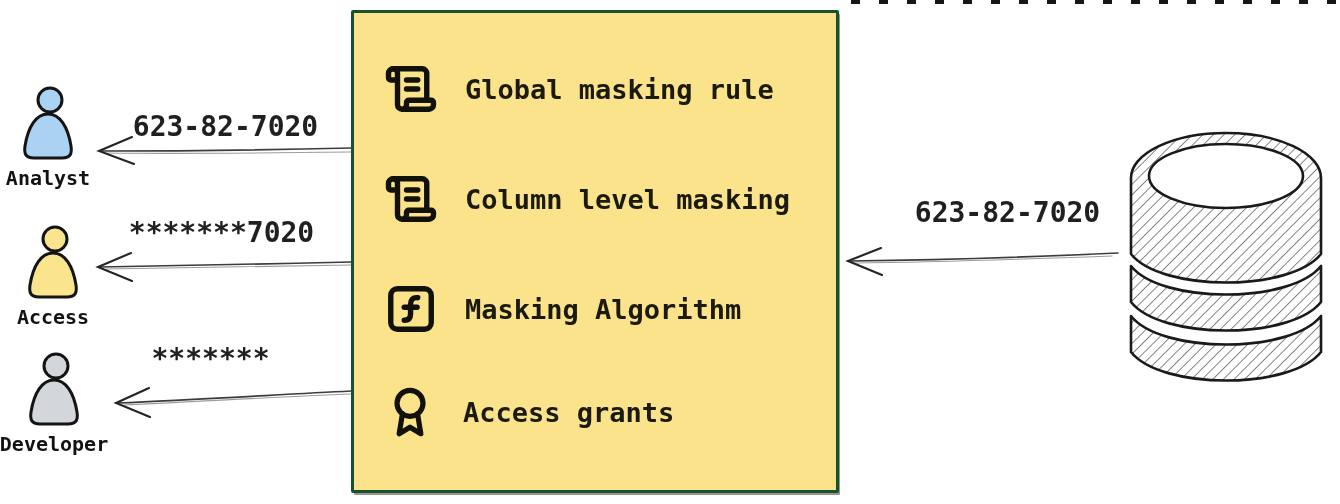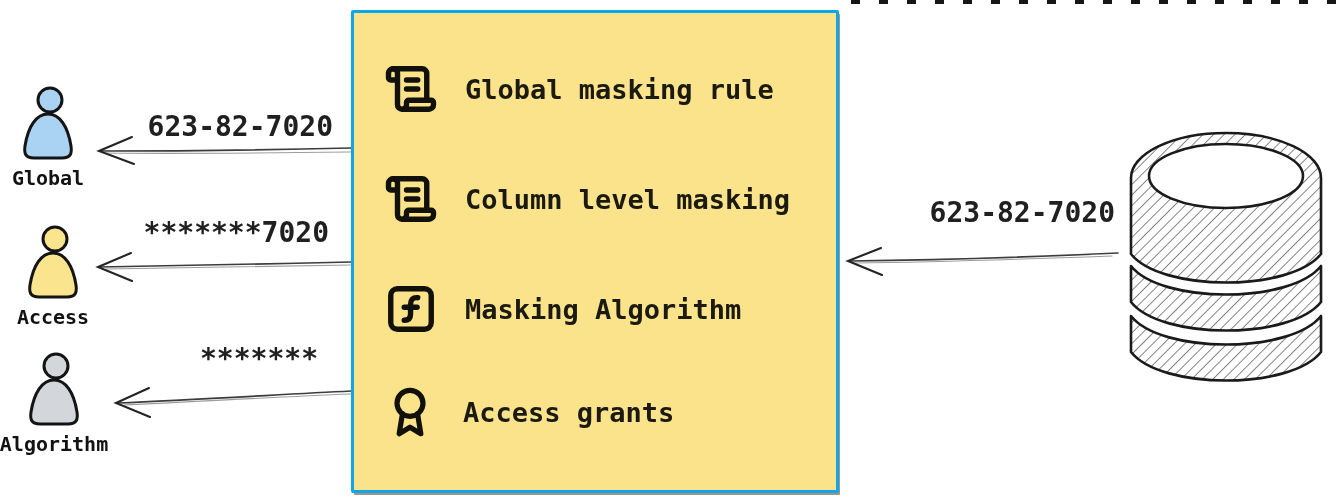--- a/index.html
+++ b/index.html
@@ -8,28 +8,28 @@
     overflow:hidden; font-family:"DejaVu Sans Mono", monospace;
   }
   svg { display:block; }
 
   
   .persona { position:absolute; width:110px; display:flex; flex-direction:column; align-items:center; }
   .persona-label { margin-top:4px; font-size:20px; font-weight:bold; color:#121212; white-space:nowrap; }
 
   
   .flow-label {
-    position:absolute; width:215px; text-align:right;
+    position:absolute; width:215px; text-align:center;
     font-size:28px; font-weight:bold; color:#202020; white-space:nowrap;
   }
 
   
   .mask-box {
     position:absolute; left:351px; top:10px; width:488px; height:483px;
-    border:3px solid #0ea5e9; border-radius:2px;
+    border:3px solid #14532d; border-radius:2px;
     box-shadow:2px 3px 0 -1px #9a968c;
     box-sizing:border-box;
   }
   .mask-row { position:absolute; left:30px; height:58px; display:flex; align-items:center; gap:27px; }
   .mask-row .row-icon { flex:0 0 auto; color:#111109; }
   .mask-row .row-label { font-size:27px; font-weight:bold; color:#1a1a10; white-space:nowrap; }
 
   
   .overlay { position:absolute; left:0; top:0; pointer-events:none; }
 
@@ -73,37 +73,37 @@
   <div class="flow-label" style="left:118px; top:110px;">623-82-7020</div>
   <div class="flow-label" style="left:114px; top:216px;">*******7020</div>
   <div class="flow-label" style="left:103px; top:342px;">*******</div>
   <div class="flow-label" style="left:900px; top:196px;">623-82-7020</div>
 
   <div class="persona" style="left:-7px; top:86px;">
     <svg width="56" height="76" viewBox="0 0 56 76">
       <path d="M14,72 C5,72 4,67 5,60 C8,41 16,28 28,28 C40,28 48,41 51,60 C52,67 51,72 42,72 Z" stroke="#141414" stroke-width="3" stroke-linejoin="round" fill="#a9d2f3"></path>
       <circle cx="30" cy="14" r="12" stroke="#141414" stroke-width="3" fill="#a9d2f3"></circle>
     </svg>
-    <div class="persona-label">Global</div>
+    <div class="persona-label">Analyst</div>
   </div>
 
   <div class="persona" style="left:-2px; top:225px;">
     <svg width="56" height="76" viewBox="0 0 56 76">
       <path d="M14,72 C5,72 4,67 5,60 C8,41 16,28 28,28 C40,28 48,41 51,60 C52,67 51,72 42,72 Z" stroke="#141414" stroke-width="3" stroke-linejoin="round" fill="#fae48d"></path>
       <circle cx="30" cy="14" r="12" stroke="#141414" stroke-width="3" fill="#fae48d"></circle>
     </svg>
     <div class="persona-label">Access</div>
   </div>
 
   <div class="persona" style="left:-1px; top:352px;">
     <svg width="56" height="76" viewBox="0 0 56 76">
       <path d="M14,72 C5,72 4,67 5,60 C8,41 16,28 28,28 C40,28 48,41 51,60 C52,67 51,72 42,72 Z" stroke="#141414" stroke-width="3" stroke-linejoin="round" fill="#d3d7db"></path>
       <circle cx="30" cy="14" r="12" stroke="#141414" stroke-width="3" fill="#d3d7db"></circle>
     </svg>
-    <div class="persona-label">Algorithm</div>
+    <div class="persona-label">Developer</div>
   </div>
 
   <div class="mask-box" style="background:#fbe38b;">
 
     <div class="mask-row" style="top:47px;">
       <span class="row-icon">
         <svg width="54" height="54" viewBox="0 0 24 24" fill="none" stroke="currentColor" stroke-width="2.4" stroke-linecap="round" stroke-linejoin="round">
           <path d="M15 12h-5"></path>
             <path d="M15 8h-5"></path>
             <path d="M19 17V5a2 2 0 0 0-2-2H4"></path>

